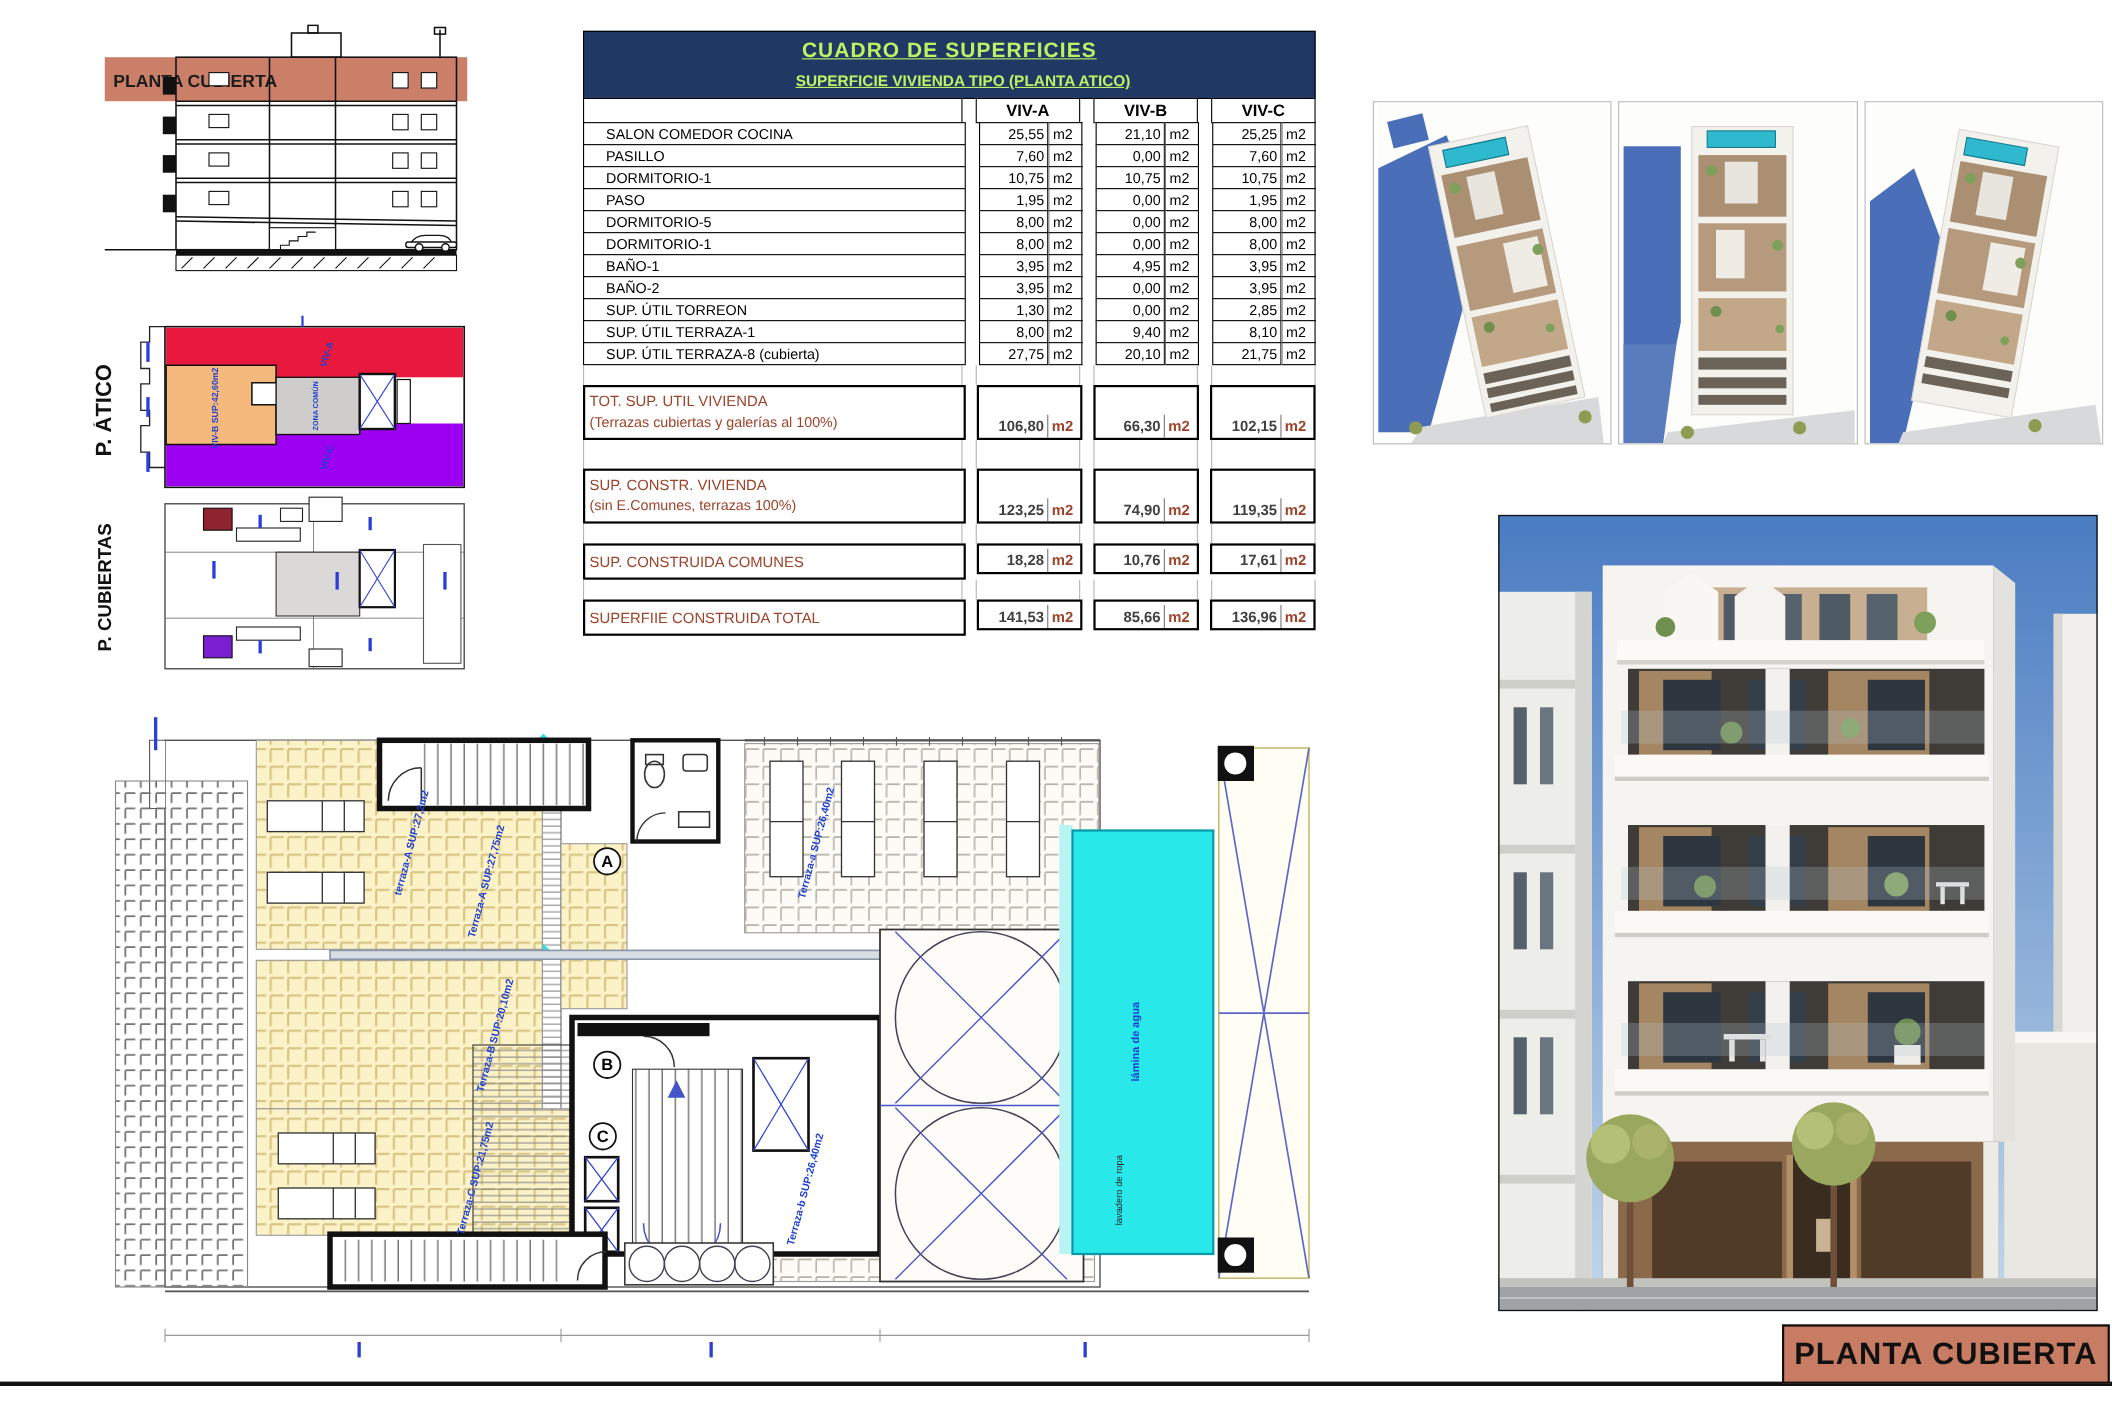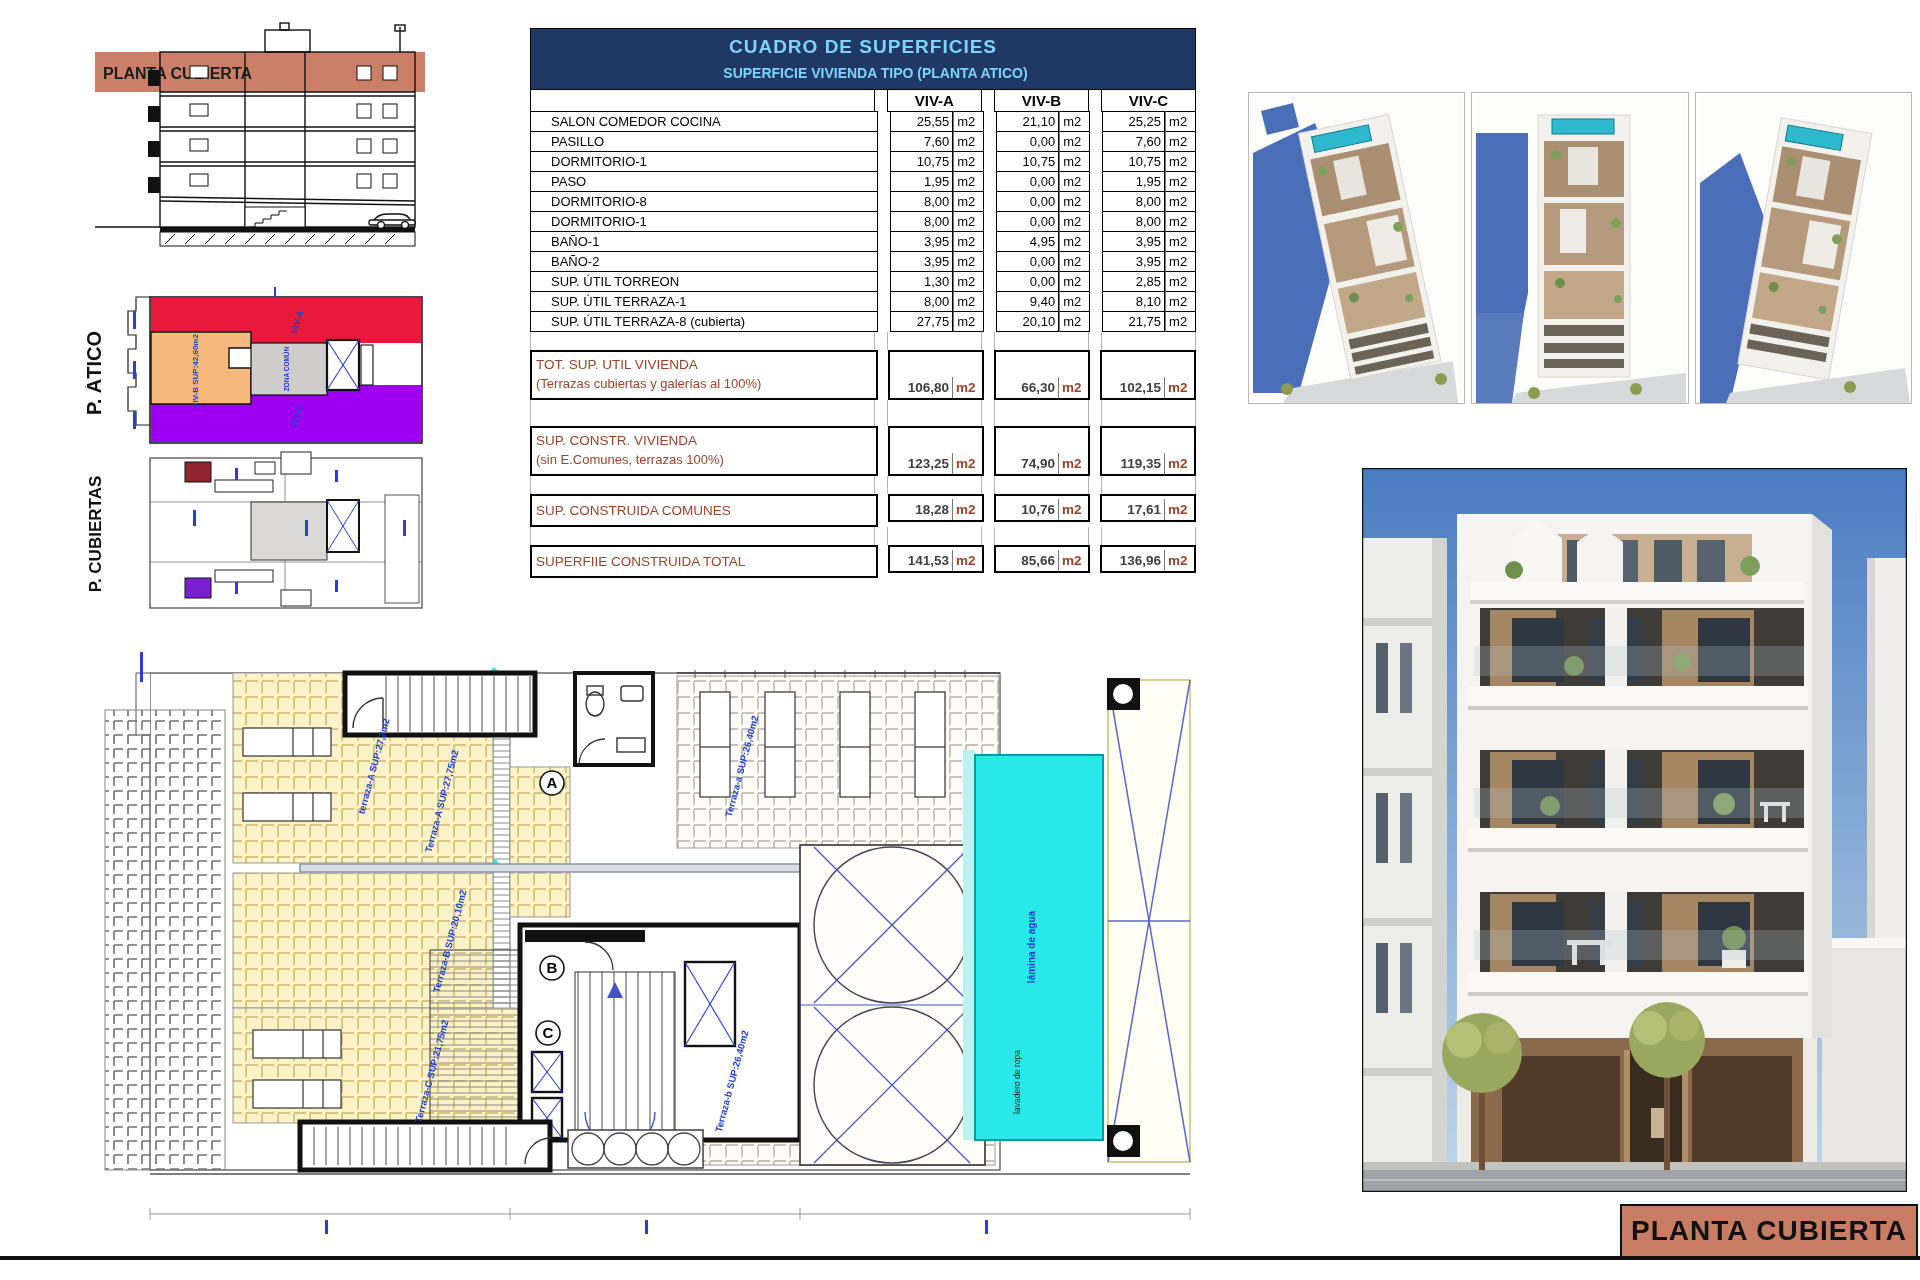--- a/index.html
+++ b/index.html
@@ -2,21 +2,21 @@
 <html><head>
 <meta charset="utf-8">
 <style>
   html,body{margin:0;padding:0;background:#e8e8e8;}
   .sheet{position:relative;width:1920px;height:1280px;background:#ffffff;
          font-family:"Liberation Sans",sans-serif;overflow:hidden;}
   .abs{position:absolute;}
 
   
   .stable{position:absolute;left:530px;top:28px;width:666px;}
-  .t-head{background:#203864;color:#7dd3fc;text-align:center;border:1px solid #000;}
+  .t-head{background:#203864;color:#bef264;text-align:center;border:1px solid #000;text-decoration:underline;}
   .t-title{font-weight:bold;font-size:19px;letter-spacing:1px;padding-top:7px;height:29px;}
   .t-sub{font-weight:bold;font-size:14px;height:24px;padding-left:25px;}
   .r{display:flex;}
   .c-label{width:340px;border:1px solid #000;margin-top:-1px;padding-left:20px;font-size:13px;
            height:19px;line-height:19px;background:#fff;white-space:nowrap;overflow:hidden;}
   .c-num{width:61px;text-align:right;padding-right:3px;border:1px solid #000;margin-top:-1px;
          font-size:13px;height:19px;line-height:19px;background:#fff;}
   .c-unit{width:27px;padding-left:3px;border:1px solid #000;border-left:1px solid #777;margin-top:-1px;
           font-size:13px;height:19px;line-height:19px;background:#fff;}
   .gap{width:12px;}
@@ -251,21 +251,21 @@
           <div class="c-num">1,95</div>
           <div class="c-unit">m2</div>
           <div class="gap"></div>
           <div class="c-num">0,00</div>
           <div class="c-unit">m2</div>
           <div class="gap"></div>
           <div class="c-num">1,95</div>
           <div class="c-unit">m2</div>
         </div>
         <div class="r">
-          <div class="c-label">DORMITORIO-8</div>
+          <div class="c-label">DORMITORIO-5</div>
           <div class="gap"></div>
           <div class="c-num">8,00</div>
           <div class="c-unit">m2</div>
           <div class="gap"></div>
           <div class="c-num">0,00</div>
           <div class="c-unit">m2</div>
           <div class="gap"></div>
           <div class="c-num">8,00</div>
           <div class="c-unit">m2</div>
         </div>

